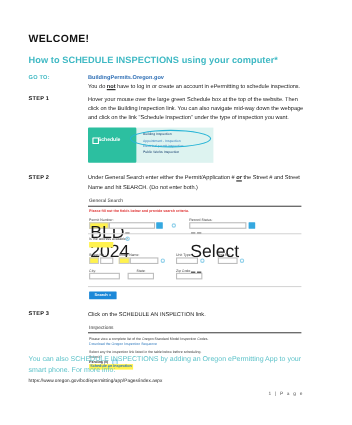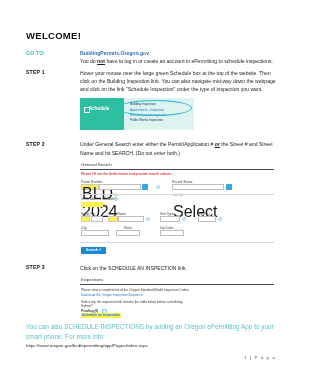--- a/index.html
+++ b/index.html
@@ -221,20 +221,21 @@
     letter-spacing:1.1px;
   }
 </style>
 </head>
 <body>
 
 <div class="page">
   <div class="content">
 
     <h1 class="welcome">WELCOME!</h1>
+    <h2 class="subhead">How to SCHEDULE INSPECTIONS using your computer*</h2>
 
     <div class="row">
       <div class="lbl goto">GO TO:</div>
       <div class="body">
         <a class="link" href="#">BuildingPermits.Oregon.gov</a><br>
         <span>You do </span><span class="u">not</span><span> have to log in or create an account in ePermitting to schedule inspections.</span>
       </div>
     </div>
 
     <div class="row">

